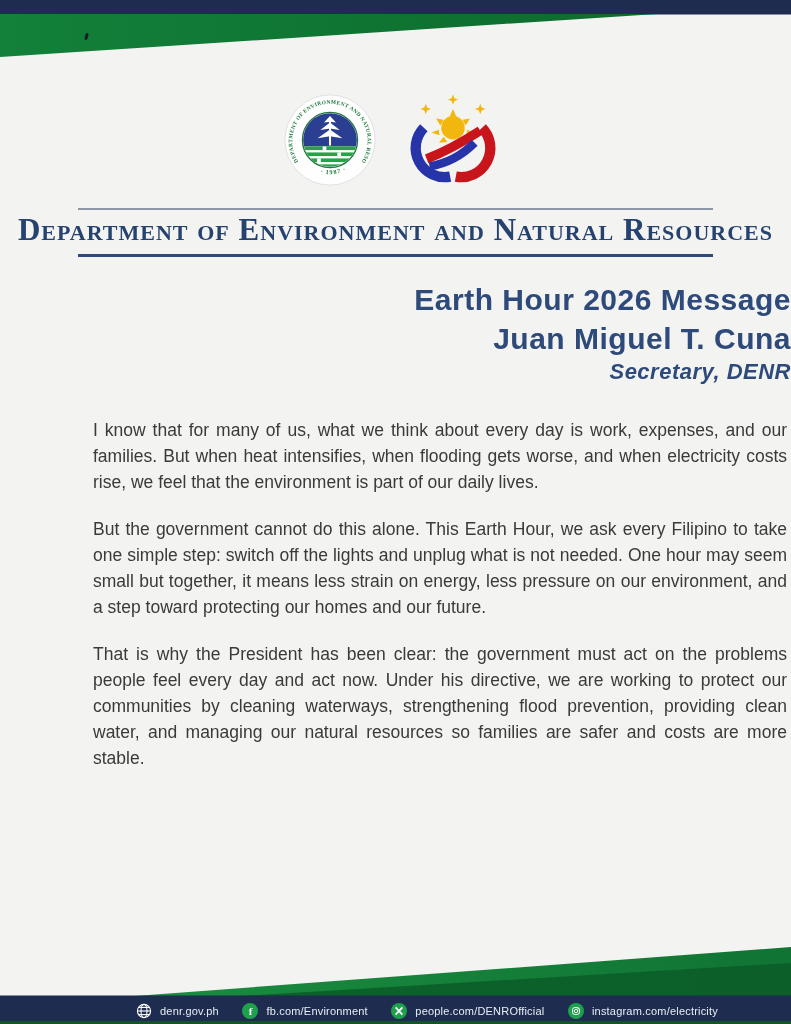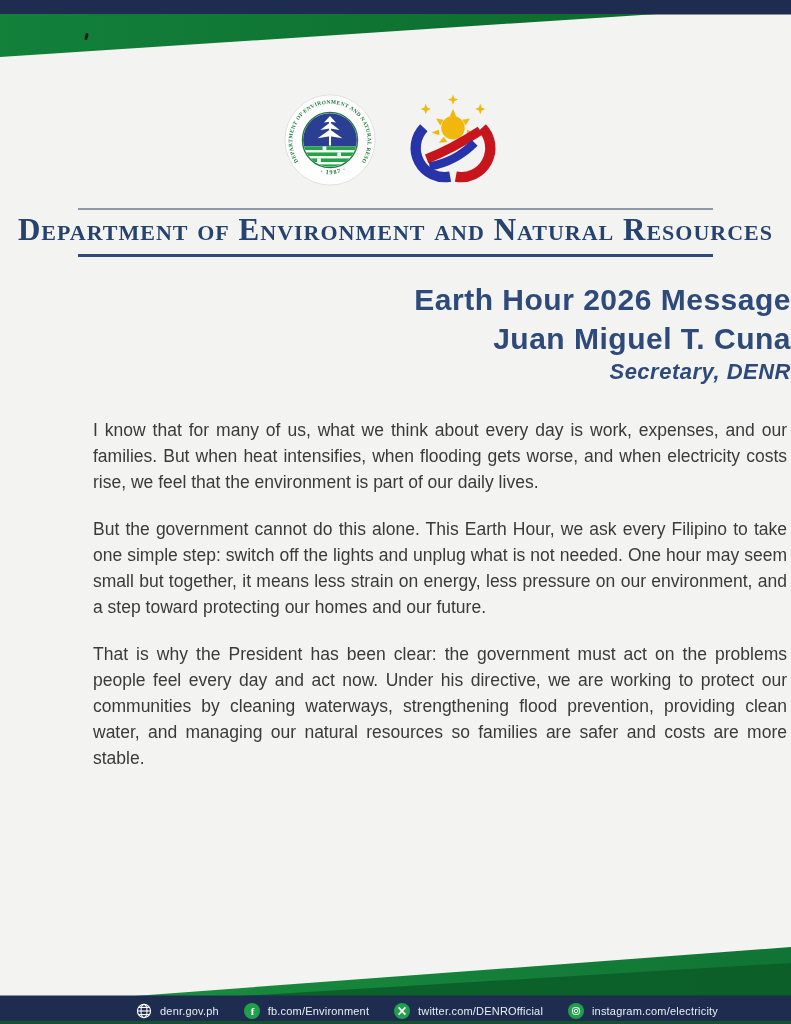--- a/index.html
+++ b/index.html
@@ -194,21 +194,21 @@
     </div>
 
     <div class="f-item">
       <svg width="16" height="16" viewBox="0 0 16 16">
         <circle cx="8" cy="8" r="8" fill="#1fa04b"></circle>
         <g stroke="#ffffff" stroke-width="1.6">
           <line x1="4.6" y1="4.4" x2="11.4" y2="11.6"></line>
           <line x1="11.4" y1="4.4" x2="4.6" y2="11.6"></line>
         </g>
       </svg>
-      <span class="f-label">twitter.com/DENROfficial</span>
+      <span class="f-label">people.com/DENROfficial</span>
     </div>
 
     <div class="f-item">
       <svg width="16" height="16" viewBox="0 0 16 16">
         <circle cx="8" cy="8" r="8" fill="#1fa04b"></circle>
         <rect x="4.6" y="4.6" width="6.8" height="6.8" rx="2" fill="none" stroke="#ffffff" stroke-width="1"></rect>
         <circle cx="8" cy="8" r="1.7" fill="none" stroke="#ffffff" stroke-width="1"></circle>
         <circle cx="10.2" cy="5.8" r="0.7" fill="#ffffff"></circle>
       </svg>
       <span class="f-label">instagram.com/electricity</span>

